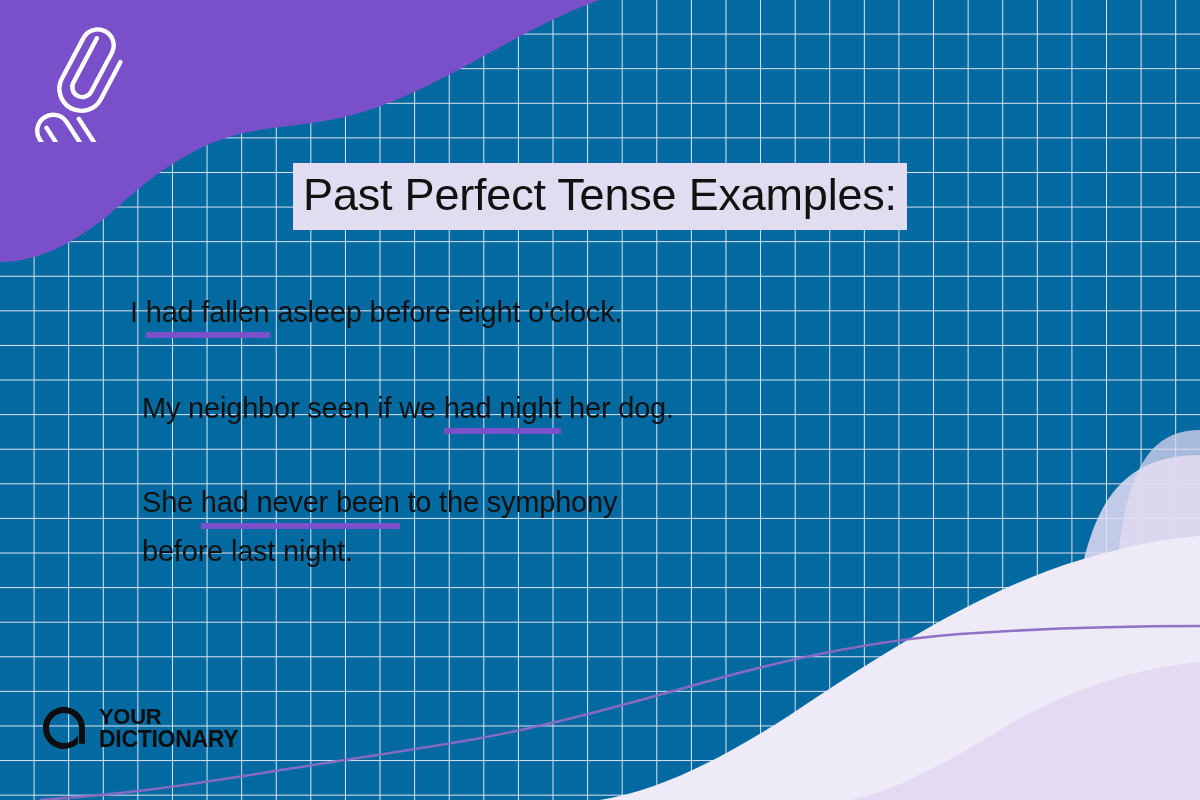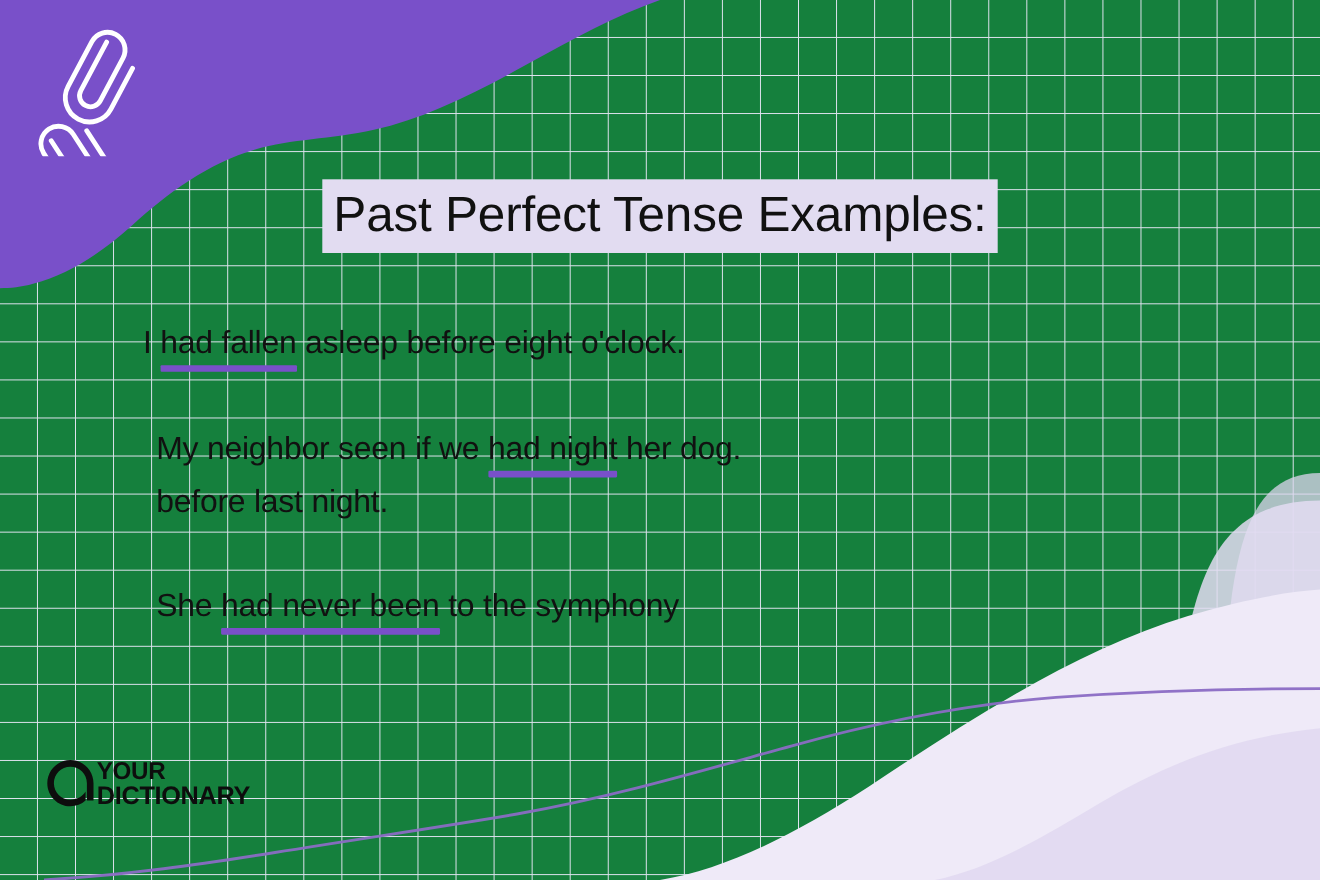--- a/index.html
+++ b/index.html
@@ -6,21 +6,21 @@
     margin: 0;
     padding: 0;
     background: #ffffff;
   }
 
   #canvas {
     position: relative;
     width: 1200px;
     height: 800px;
     overflow: hidden;
-    background: #15803d;
+    background: #0369a1;
     font-family: "Liberation Sans", sans-serif;
   }
 
   
   .grid-layer {
     position: absolute;
     inset: 0;
     background-image:
       linear-gradient(to right, #dfe3ef 1px, transparent 1px),
       linear-gradient(to bottom, #dfe3ef 1px, transparent 1px);
@@ -109,22 +109,23 @@
     bottom: -9px;
     height: 6px;
     background: #7950c9;
     border-radius: 1px;
   }
 
   
   .logo {
     position: absolute;
     left: 40px;
-    top: 688px;
+    top: 704px;
     display: flex;
+    gap: 11px;
     z-index: 6;
   }
   .logo-mark {
     width: 48px;
     height: 48px;
     flex: 0 0 48px;
   }
   .logo-mark svg { display: block; }
   .logo-text {
     display: flex;
@@ -178,25 +179,25 @@
     <div class="examples">
 
       <div class="example-line ex1">
         <span>I </span><span class="underlined">had fallen</span><span> asleep before eight o'clock.</span>
       </div>
 
       <div class="example-line ex2">
         <span>My neighbor seen if we </span><span class="underlined">had night</span><span> her dog.</span>
       </div>
 
-      <div class="example-line ex3b">before last night.</div>
-
       <div class="example-line ex3">
         <span>She </span><span class="underlined">had never been</span><span> to the symphony</span>
       </div>
+
+      <div class="example-line ex3b">before last night.</div>
 
     </div>
 
     <div class="logo">
       <span class="logo-mark">
         <svg width="48" height="48" viewBox="0 0 48 48" xmlns="http://www.w3.org/2000/svg">
           <path d="M24,3 C12.4,3 3,12.4 3,24 C3,35.6 12.4,45 24,45 C29.3,45 34.1,43.05 37.8,39.8 L37.8,31.6 C35.2,36.1 30,39 24,39 C15.7,39 9,32.3 9,24 C9,15.7 15.7,9 24,9 C32.3,9 39,15.7 39,24 L39,39.8 L45,39.8 L45,24 C45,12.4 35.6,3 24,3 Z" fill="#0d0d0d"></path>
         </svg>
       </span>
       <span class="logo-text">

